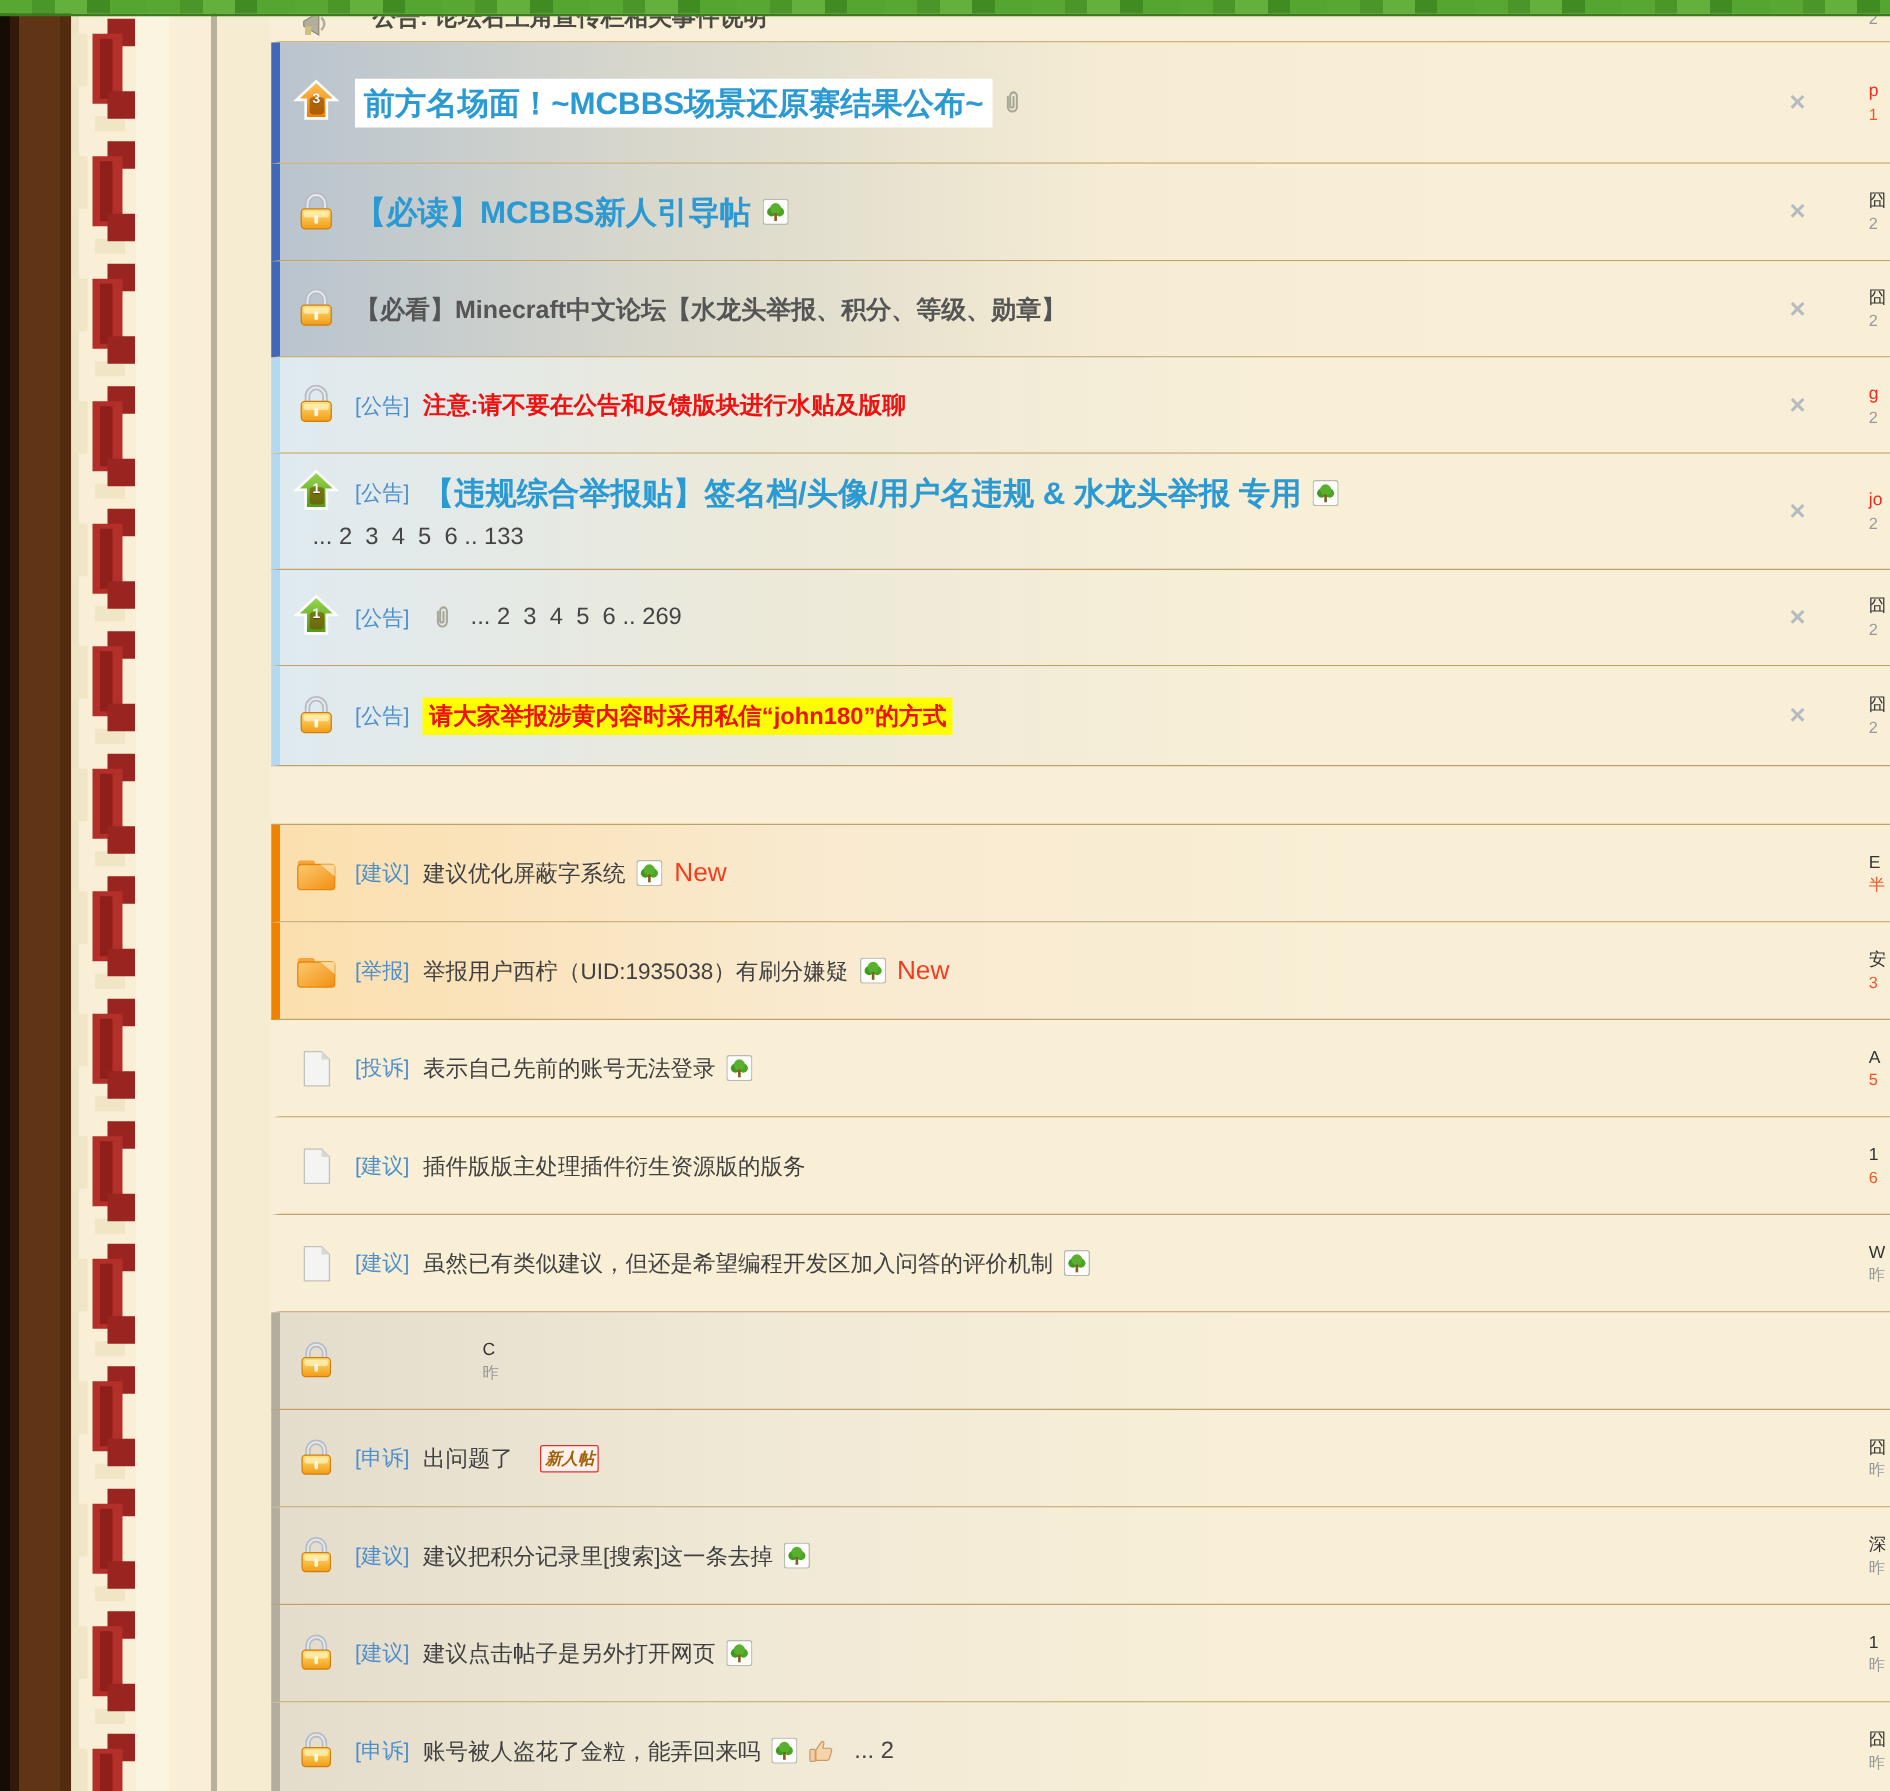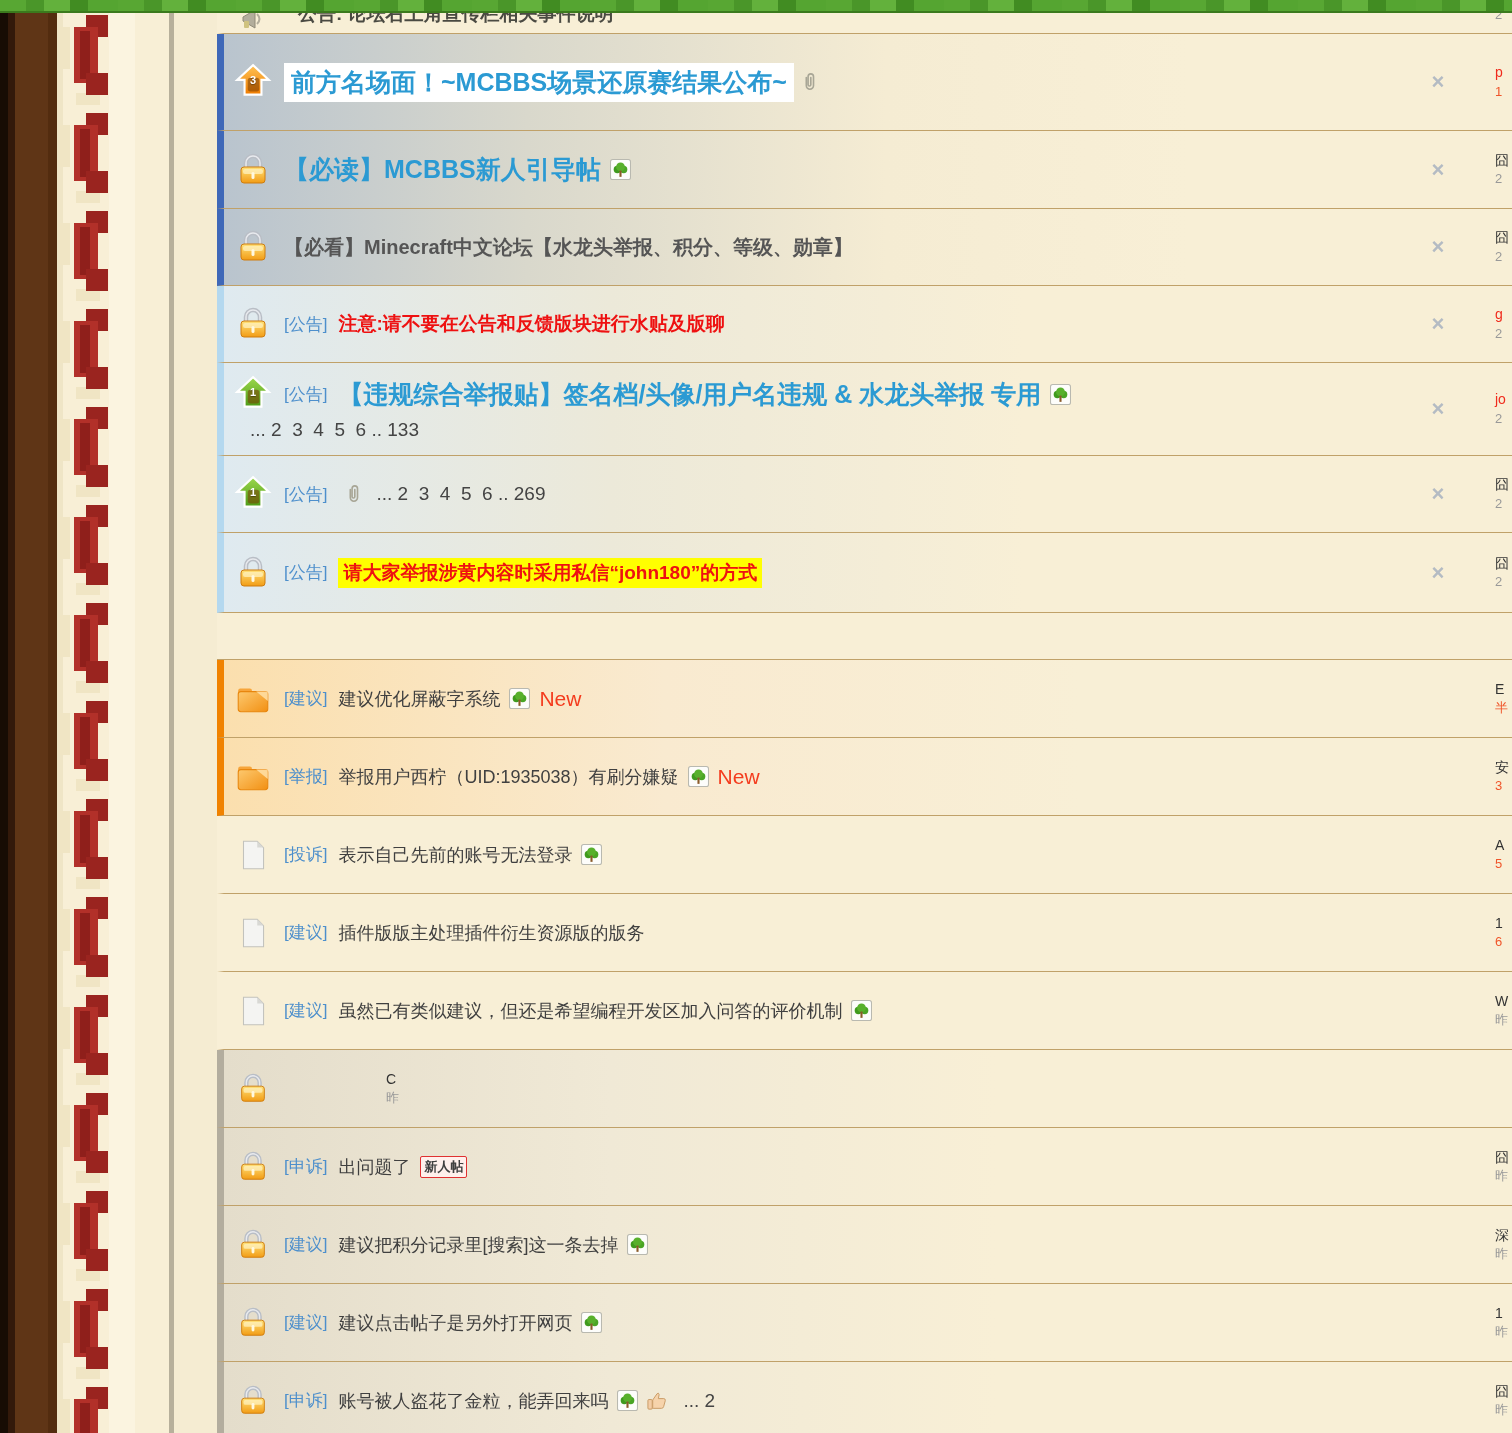--- a/index.html
+++ b/index.html
@@ -51,22 +51,22 @@
   .t-blue{color:#2b9ad3;font-weight:bold;font-size:25px;}
   .t-dark{color:#555;font-weight:bold;font-size:20px;}
   .t-red{color:#ee1111;font-weight:bold;font-size:19px;}
   .t-reg{color:#404040;font-size:18px;font-weight:normal;}
   .t-cut{color:#4a4a42;font-weight:bold;font-size:19px;margin-left:14px;}
   .hl-white{background:#ffffff;padding:3px 7px;}
   .hl-yellow{background:#ffff00;padding:2px 5px;}
   .pages{color:#444;font-size:19px;margin-left:14px;white-space:pre;cursor:pointer;}
   .line2.pages{margin-left:-34px;margin-top:8px;}
   .newlbl{color:#f43c1e;font-size:21px;margin-left:9px;cursor:pointer;text-align:center;}
-  .newbie{color:#404040;border:1px solid #e03131;background:#fff0ec;font-size:13px;
-    padding:1px 3px;border-radius:2px;margin-left:10px;font-weight:bold;white-space:nowrap;}
+  .newbie{color:#a16207;border:1px solid #e03131;background:#fff0ec;font-size:13px;
+    padding:1px 3px;border-radius:2px;margin-left:22px;font-weight:bold;white-space:nowrap;font-style:italic;}
   .atree{margin-left:9px;flex-shrink:0;display:inline-flex;cursor:pointer;}
   .aclip{margin-left:6px;flex-shrink:0;display:inline-flex;}
   .athumb{margin-left:8px;flex-shrink:0;display:inline-flex;}
   .admin{width:90px;flex-shrink:0;text-align:center;}
   .xbtn{color:#b4bbc3;font-size:22px;font-weight:bold;cursor:pointer;line-height:1;}
   .author{width:120px;flex-shrink:0;box-sizing:border-box;padding-left:12px;line-height:1.45;}
   .aname{font-size:14px;color:#333;white-space:nowrap;}
   .aname.red{color:#f02b1d;}
   .atime{font-size:13px;color:#999;white-space:nowrap;}
   .atime.red{color:#f0552a;}

